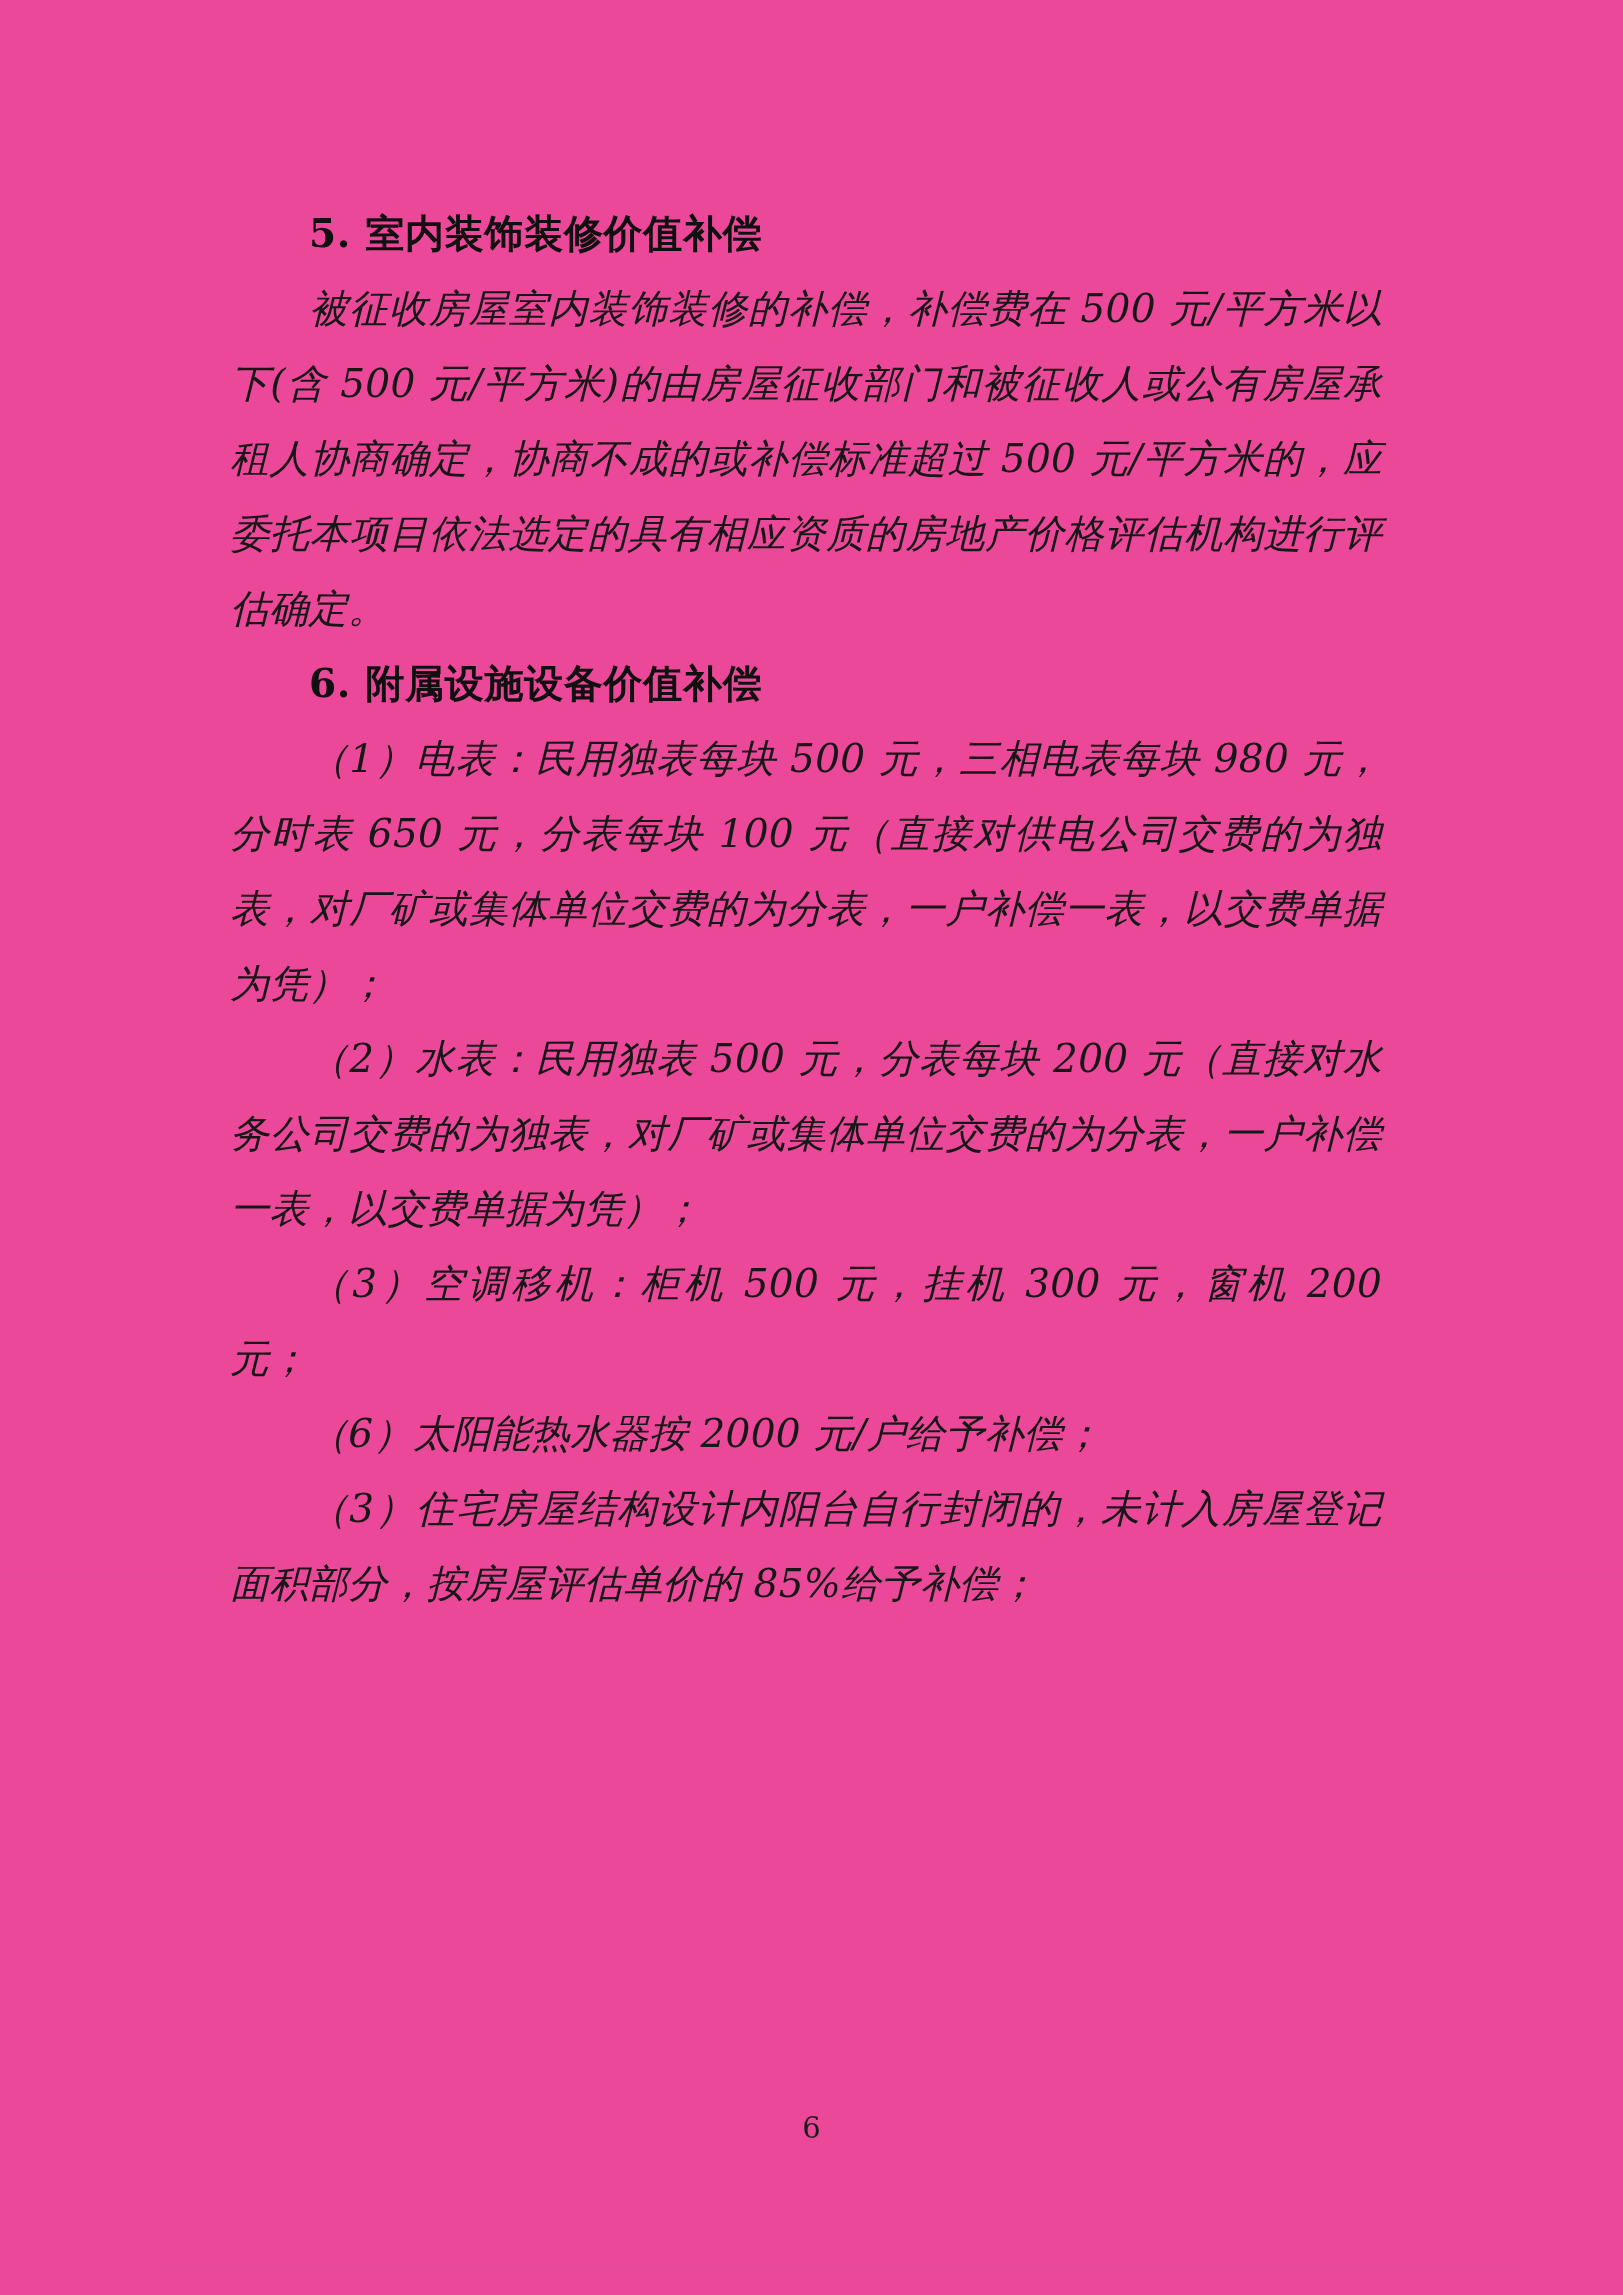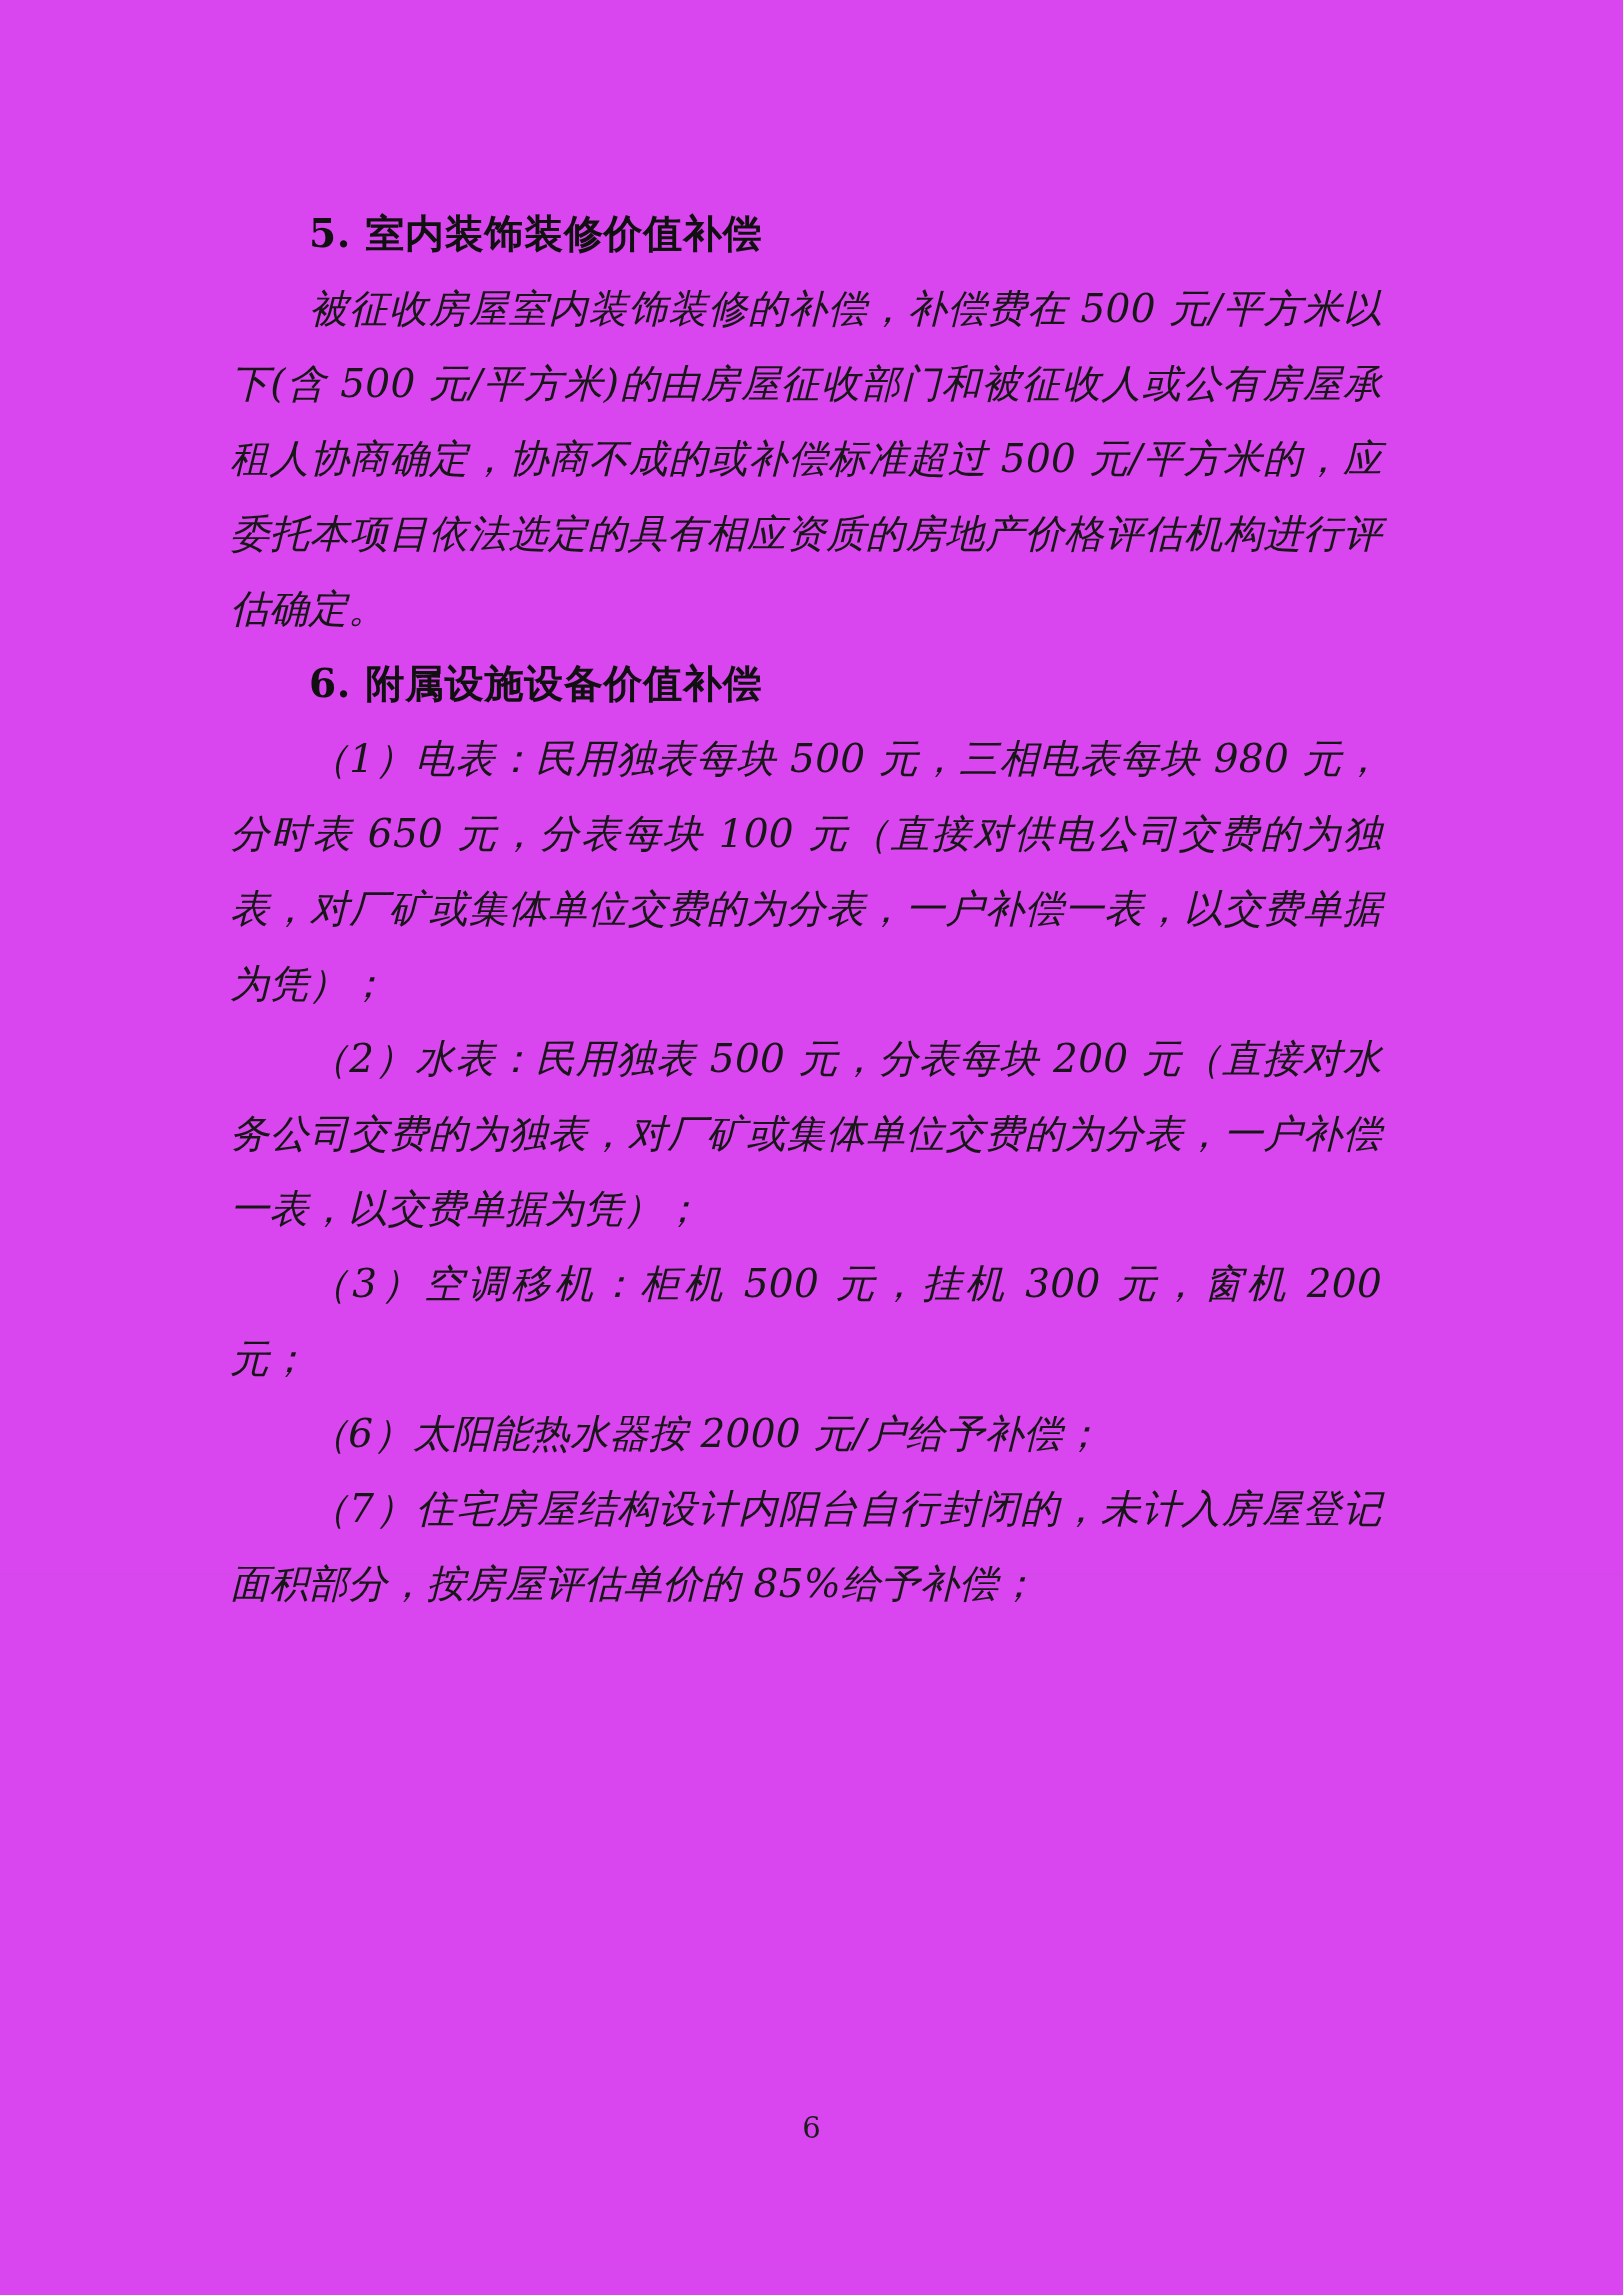--- a/index.html
+++ b/index.html
@@ -13,21 +13,21 @@
     position: relative;
     font-family: "DejaVu Serif", "Liberation Serif", serif;
     color: #1a1a1a;
     overflow: hidden;
   }
 
   
   .page {
     position: absolute;
     inset: 0;
-    background: #d946ef;
+    background: #ec4899;
   }
 
   
   .scan-line {
     position: absolute;
     left: 0;
     right: 0;
     top: 1574px;
     height: 1.3px;
     background: rgba(120, 120, 120, 0.18);
@@ -102,21 +102,21 @@
     <p class="indent">（1）电表：民用独表每块 500 元，三相电表每块 980 元，分时表 650 元，分表每块 100 元（直接对供电公司交费的为独表，对厂矿或集体单位交费的为分表，一户补偿一表，以交费单据为凭）；</p>
 
     <p class="indent">（2）水表：民用独表 500 元，分表每块 200 元（直接对水务公司交费的为独表，对厂矿或集体单位交费的为分表，一户补偿一表，以交费单据为凭）；</p>
 
     <p class="indent">（3）空调移机：柜机 500 元，挂机 300 元，窗机 200 元；</p>
 
 
 
     <p class="indent">（6）太阳能热水器按 2000 元/户给予补偿；</p>
 
-    <p class="indent">（7）住宅房屋结构设计内阳台自行封闭的，未计入房屋登记面积部分，按房屋评估单价的 85%给予补偿；</p>
+    <p class="indent">（3）住宅房屋结构设计内阳台自行封闭的，未计入房屋登记面积部分，按房屋评估单价的 85%给予补偿；</p>
 
 
   </div>
 
   <div class="page-number">6</div>
 
 </div>
 
 
 </body></html>

